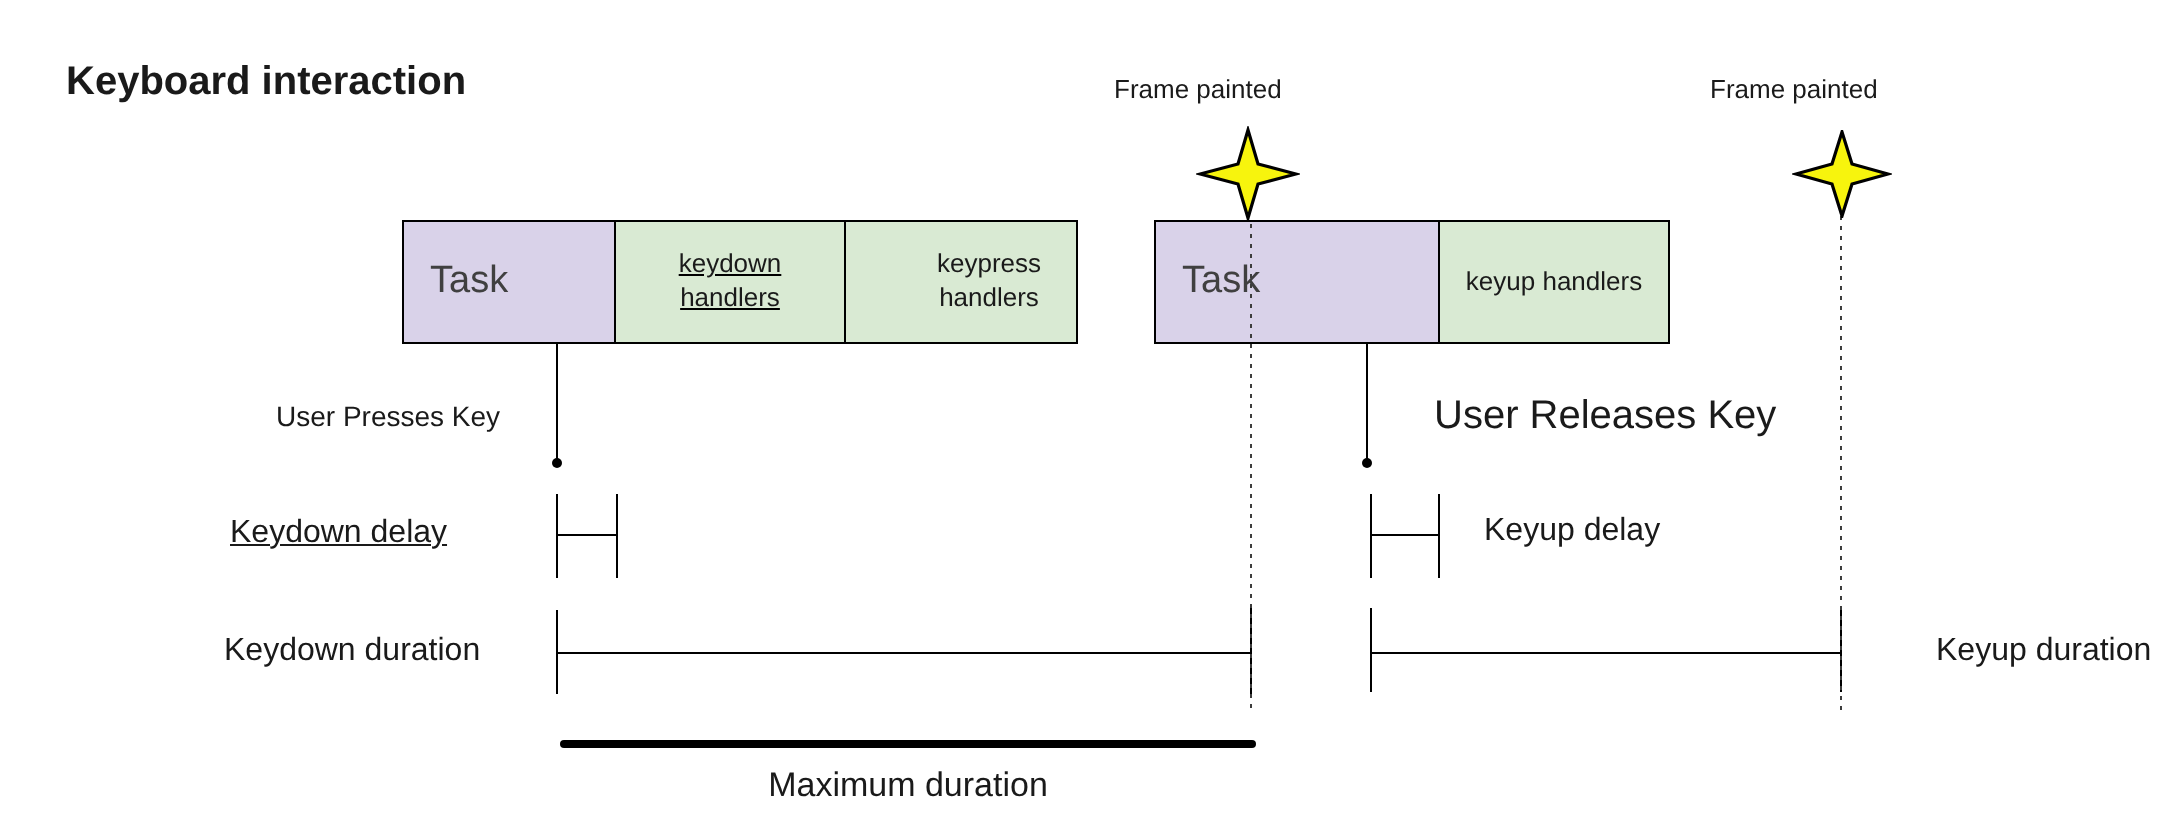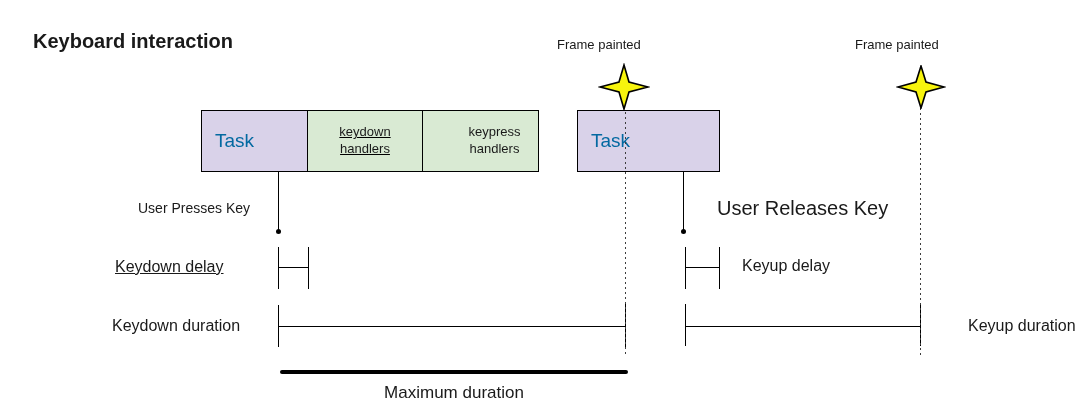--- a/index.html
+++ b/index.html
@@ -32,21 +32,21 @@
     box-sizing: border-box;
     border: 1px solid #000000;
     display: flex;
     align-items: center;
     z-index: 1;
   }
   .task-box { background: #d9d2e9; }
   .handler-box { background: #d9ead3; justify-content: center; text-align: center; }
   .task-box .task-text {
     font-size: 19px;
-    color: #0369a1;
+    color: #404040;
     padding-left: 13px;
   }
   .handler-box .handler-text {
     font-size: 13px;
     line-height: 1.3;
     color: #1a1a1a;
   }
   .handler-text.wrap2 { display: block; width: 74px; margin: 0 auto; }
   .handler-text.nowrap { white-space: nowrap; }
   .box-task1   { left: 201px; width: 107px; }
@@ -165,20 +165,23 @@
   <div class="box handler-box box-keydown">
     <span class="handler-text wrap2">keydown handlers</span>
   </div>
   <div class="box handler-box box-keypress">
     <span class="handler-text wrap2">keypress handlers</span>
   </div>
 
   <div class="box task-box box-task2">
     <span class="task-text">Task</span>
   </div>
+  <div class="box handler-box box-keyup">
+    <span class="handler-text nowrap">keyup handlers</span>
+  </div>
 
   <div class="vline press-line1"></div>
   <div class="dot dot1"></div>
   <div class="vline release-line"></div>
   <div class="dot dot2"></div>
 
   <div class="lbl lbl-user-press">User Presses Key</div>
   <div class="lbl lbl-user-release">User Releases Key</div>
 
   <div class="vline kd-delay-t1"></div>

